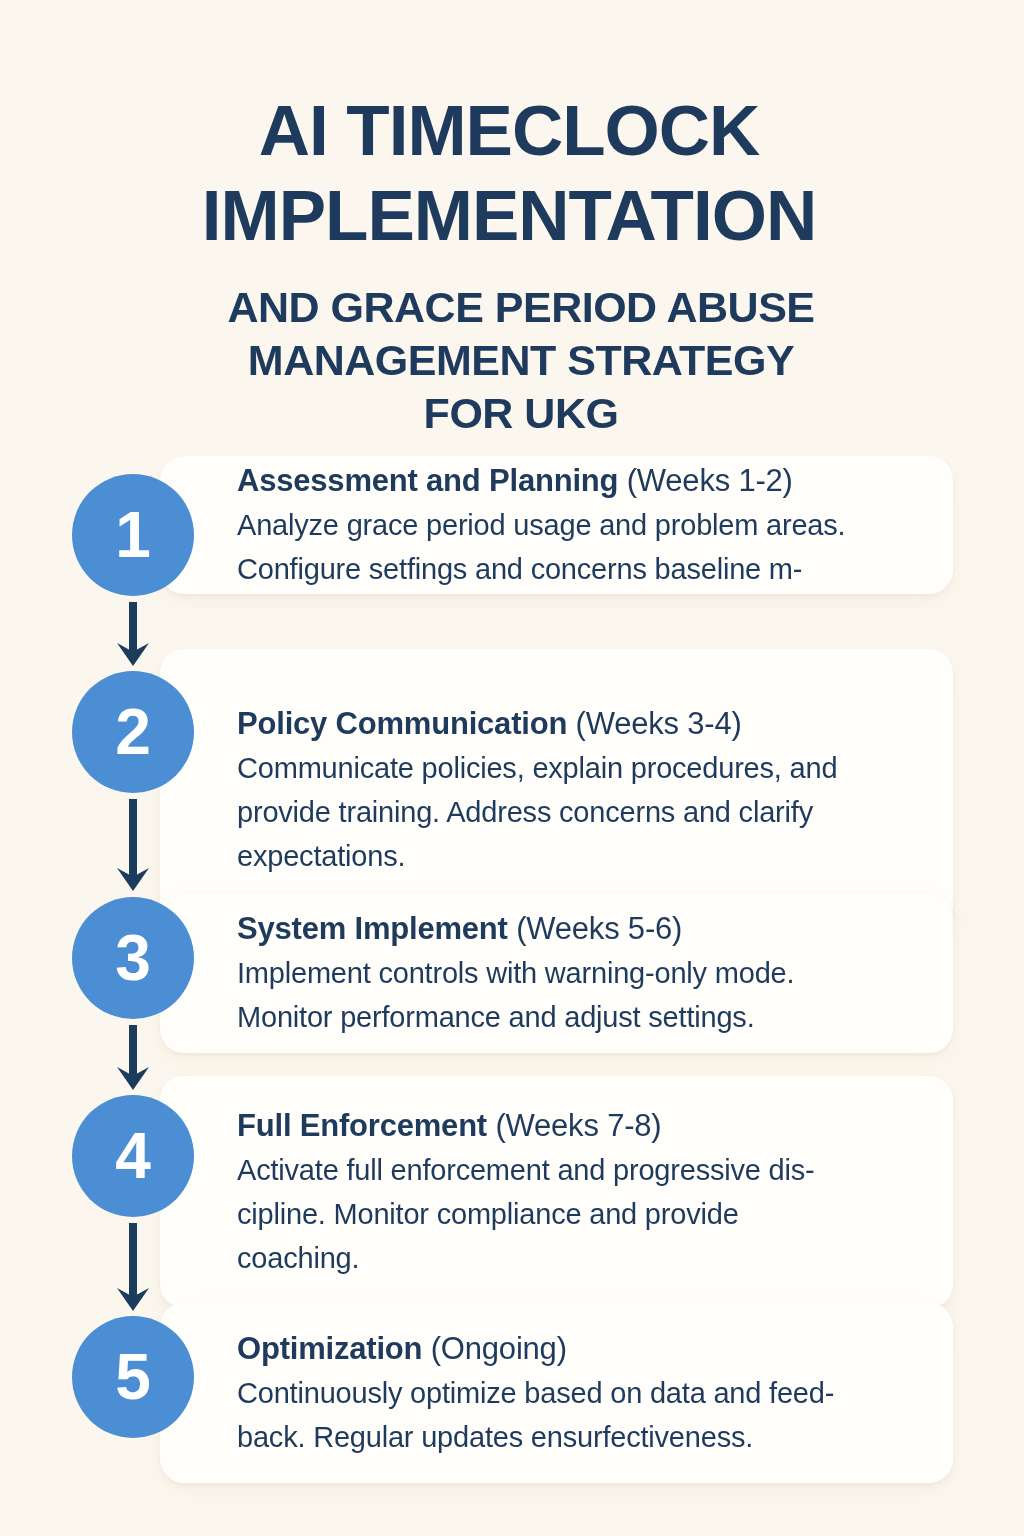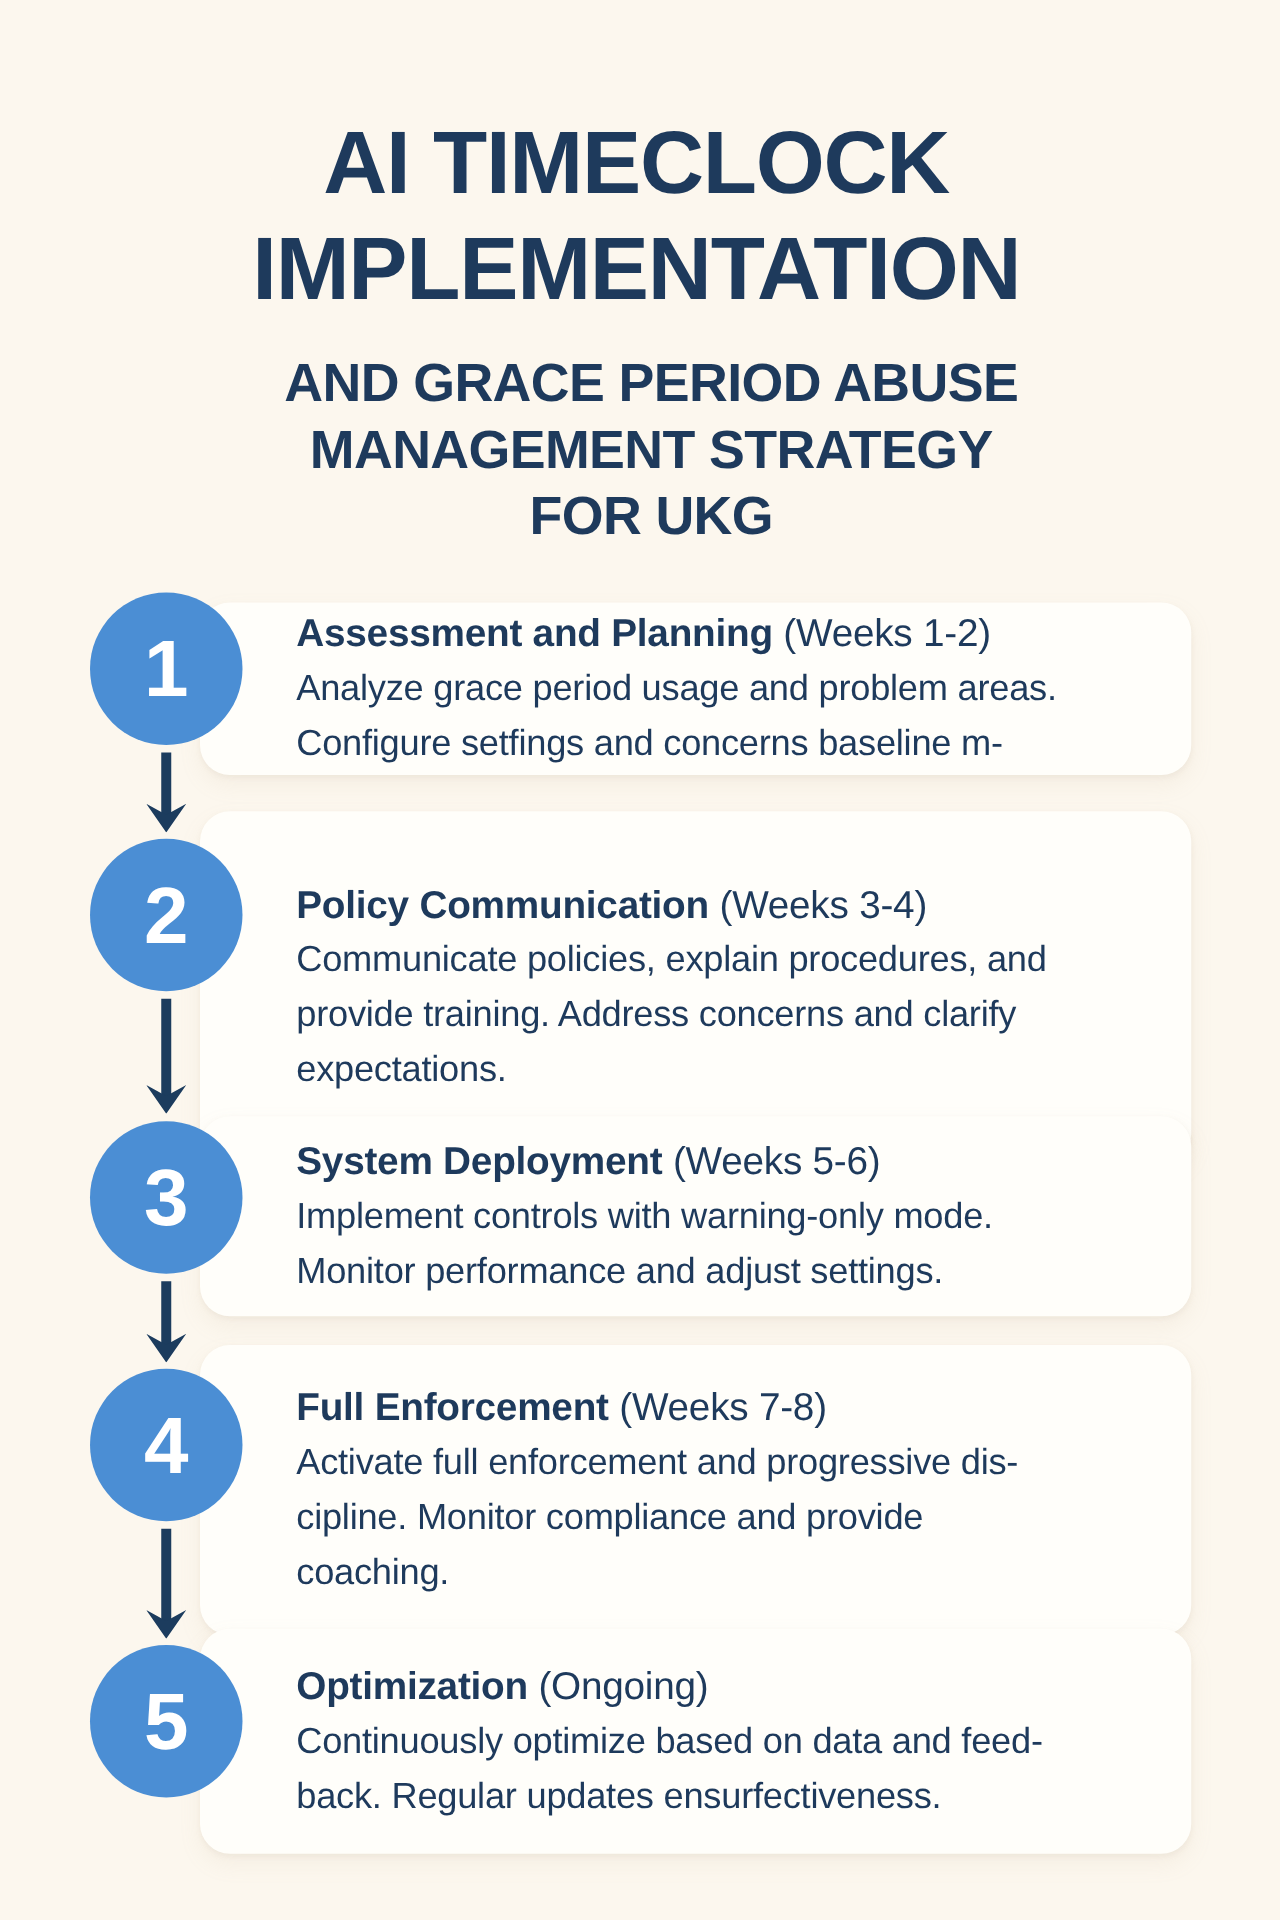--- a/index.html
+++ b/index.html
@@ -54,21 +54,21 @@
 
   .arrow{position:absolute;left:117px;width:32px;}
   .arrow-line{position:absolute;left:12px;top:0;bottom:14px;width:8px;background:var(--arrow,#1c3c5e);}
   .arrow-head{
     position:absolute;left:0;bottom:0;width:32px;height:23px;background:var(--arrow,#1c3c5e);
     -webkit-clip-path:polygon(0 0, 50% 38%, 100% 0, 50% 100%);
     clip-path:polygon(0 0, 50% 38%, 100% 0, 50% 100%);
   }
 
   
-  .s1 .card{top:482px;height:138px}  .s1 .circle{top:474px}  .s1 .arrow{top:602px;height:64px}
+  .s1 .card{top:456px;height:138px}  .s1 .circle{top:474px}  .s1 .arrow{top:602px;height:64px}
   .s2 .card{top:649px;height:282px}  .s2 .circle{top:671px}  .s2 .arrow{top:799px;height:92px}
   .s3 .card{top:893px;height:160px}  .s3 .circle{top:897px}  .s3 .arrow{top:1025px;height:65px}
   .s4 .card{top:1076px;height:232px} .s4 .circle{top:1095px} .s4 .arrow{top:1223px;height:88px}
   .s5 .card{top:1303px;height:180px} .s5 .circle{top:1316px}
 </style>
 </head>
 <body>
 
 <div class="page">
 
@@ -120,21 +120,21 @@
       </div>
       <div class="arrow">
         <div class="arrow-line"></div>
         <div class="arrow-head"></div>
       </div>
     </div>
 
     <div class="step s3">
       <div class="card">
         <div class="step-title">
-          <span class="tt">System Deployment</span><span class="tf"> (Weeks 5-6)</span>
+          <span class="tt">System Implement</span><span class="tf"> (Weeks 5-6)</span>
         </div>
         <div class="step-desc">
             <div>Implement controls with warning-only mode.</div>
             <div>Monitor performance and adjust settings.</div>
           </div>
       </div>
       <div class="circle">
         <span>3</span>
       </div>
       <div class="arrow">

